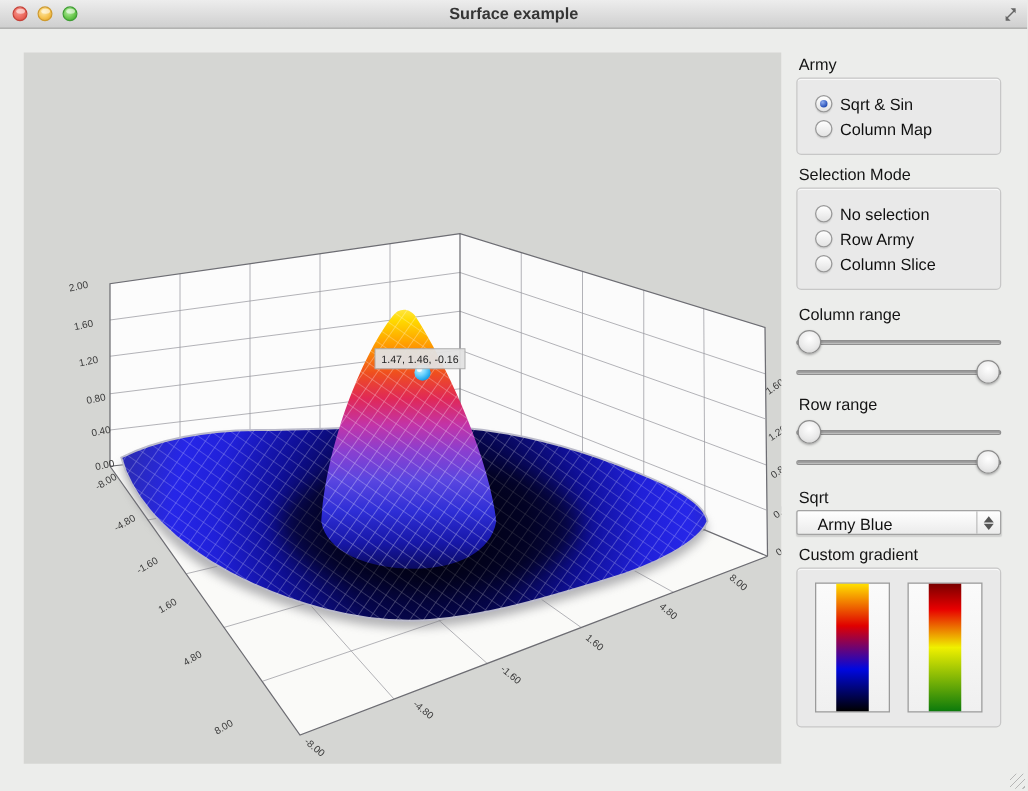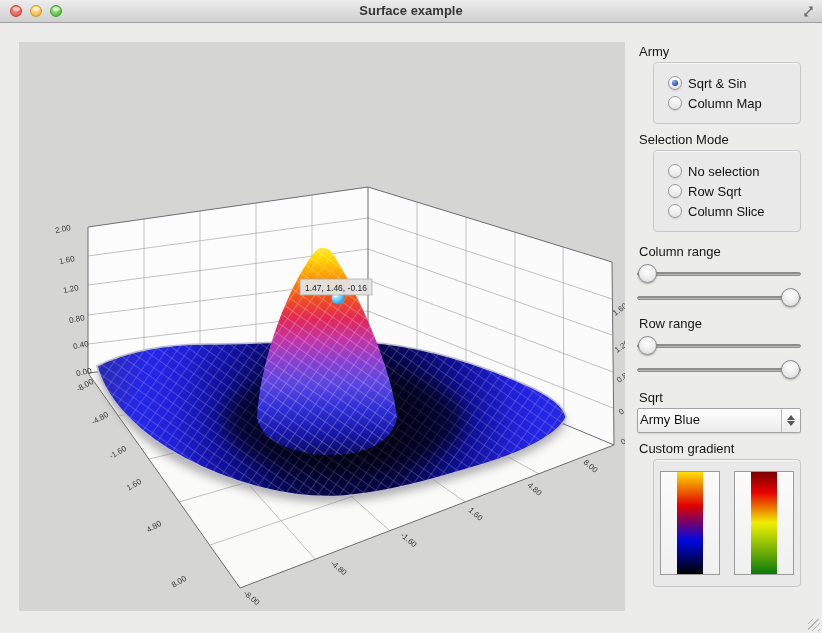--- a/index.html
+++ b/index.html
@@ -18,40 +18,40 @@
   .light.red{background:radial-gradient(circle at 40% 35%,#f79890,#ec6a5e 55%,#d6453a);border:1px solid #c64138;box-sizing:border-box;}
   .light.yellow{background:radial-gradient(circle at 40% 35%,#fde9a8,#f6c351 55%,#e0a023);border:1px solid #cf9a2d;box-sizing:border-box;}
   .light.green{background:radial-gradient(circle at 40% 35%,#b6eda4,#6cc94f 55%,#38a32e);border:1px solid #3f9e34;box-sizing:border-box;}
   .fsbtn{position:absolute;right:6px;top:4px;width:15px;height:15px;}
   
   .plot{position:absolute;left:19px;top:42px;width:606px;height:569px;background:#d5d6d3;}
   
   .panel{position:absolute;left:637px;top:44px;width:164px;}
   .side-label{font-size:13px;line-height:15px;color:#141414;margin:0 0 3px 2px;}
   .groupbox{background:#e9e9e9;border:1px solid #c7c7c7;border-radius:4px;
-    box-shadow:inset 0 1px 0 rgba(255,255,255,.7);box-sizing:border-box;margin-left:16px;}
+    box-shadow:inset 0 1px 0 rgba(255,255,255,.7);box-sizing:border-box;}
   .gb-pad{padding:10px 8px 10px 14px;}
   .radio-row{display:flex;align-items:center;gap:6px;height:20px;font-size:13px;color:#111;}
   .radio{width:14px;height:14px;border-radius:50%;box-sizing:border-box;flex:0 0 auto;
     background:linear-gradient(#ffffff,#e3e3e3);border:1px solid #989898;
     box-shadow:0 1px 1px rgba(0,0,0,.12);position:relative;}
   .radio.selected::after{content:'';position:absolute;left:3px;top:3px;width:6px;height:6px;
     border-radius:50%;background:radial-gradient(circle at 35% 30%,#8fadf0,#2d55bb 65%,#1c3e97);}
   .mb8{margin-bottom:8px;} .mb12{margin-bottom:12px;} .mb6{margin-bottom:6px;}
   .slider{position:relative;height:24px;}
   .slider .track{position:absolute;left:0;right:0;top:10px;height:4px;border-radius:2px;
     background:linear-gradient(#9f9f9f,#c9c9c9);border:1px solid #8f8f8f;box-sizing:border-box;
     box-shadow:inset 0 1px 1px rgba(0,0,0,.2);}
   .slider .handle{position:absolute;top:2px;width:19px;height:19px;border-radius:50%;
     background:radial-gradient(circle at 50% 35%,#ffffff,#e9e9e9 60%,#cfcfcf);
     border:1px solid #8b8b8b;box-sizing:border-box;box-shadow:0 1px 2px rgba(0,0,0,.3);}
   .handle.pos-min{left:1px;} .handle.pos-max{right:1px;}
-  .combo{position:relative;height:25px;border:1px solid #a3a3a3;border-radius:2px;
+  .combo{position:relative;height:20px;border:1px solid #a3a3a3;border-radius:2px;
     background:linear-gradient(#ffffff,#ebebeb);box-shadow:0 1px 1px rgba(0,0,0,.12);
-    font-size:13px;color:#111;line-height:22px;padding-left:2px;box-sizing:border-box;}
+    font-size:13px;color:#111;line-height:22px;padding-left:16px;box-sizing:border-box;}
   .combo .arrows{position:absolute;right:0;top:0;width:18px;height:100%;
     border-left:1px solid #bdbdbd;display:flex;flex-direction:column;
     align-items:center;justify-content:center;gap:1px;}
   .combo .arrows i{width:0;height:0;border-left:4px solid transparent;border-right:4px solid transparent;}
   .combo .arrows .up{border-bottom:5px solid #555;}
   .combo .arrows .dn{border-top:5px solid #555;}
   .gradbox{height:128px;display:flex;align-items:center;justify-content:center;gap:14px;}
   .gradbtn{width:60px;height:104px;background:linear-gradient(#fbfbfb,#f0f0f0);
     border:1px solid #9b9b9b;box-sizing:border-box;display:flex;justify-content:center;padding:0;}
   .gradbar{width:26px;height:100%;}
@@ -236,21 +236,21 @@
     </div>
 
     <div class="side-label">Selection Mode</div>
     <div class="groupbox gb-pad mb12">
       <div class="radio-row">
         <span class="radio"></span>
         <span>No selection</span>
       </div>
       <div class="radio-row">
         <span class="radio"></span>
-        <span>Row Sqrt</span>
+        <span>Row Army</span>
       </div>
       <div class="radio-row">
         <span class="radio"></span>
         <span>Column Slice</span>
       </div>
     </div>
 
     <div class="side-label">Column range</div>
     <div class="slider">
       <div class="track"></div>

